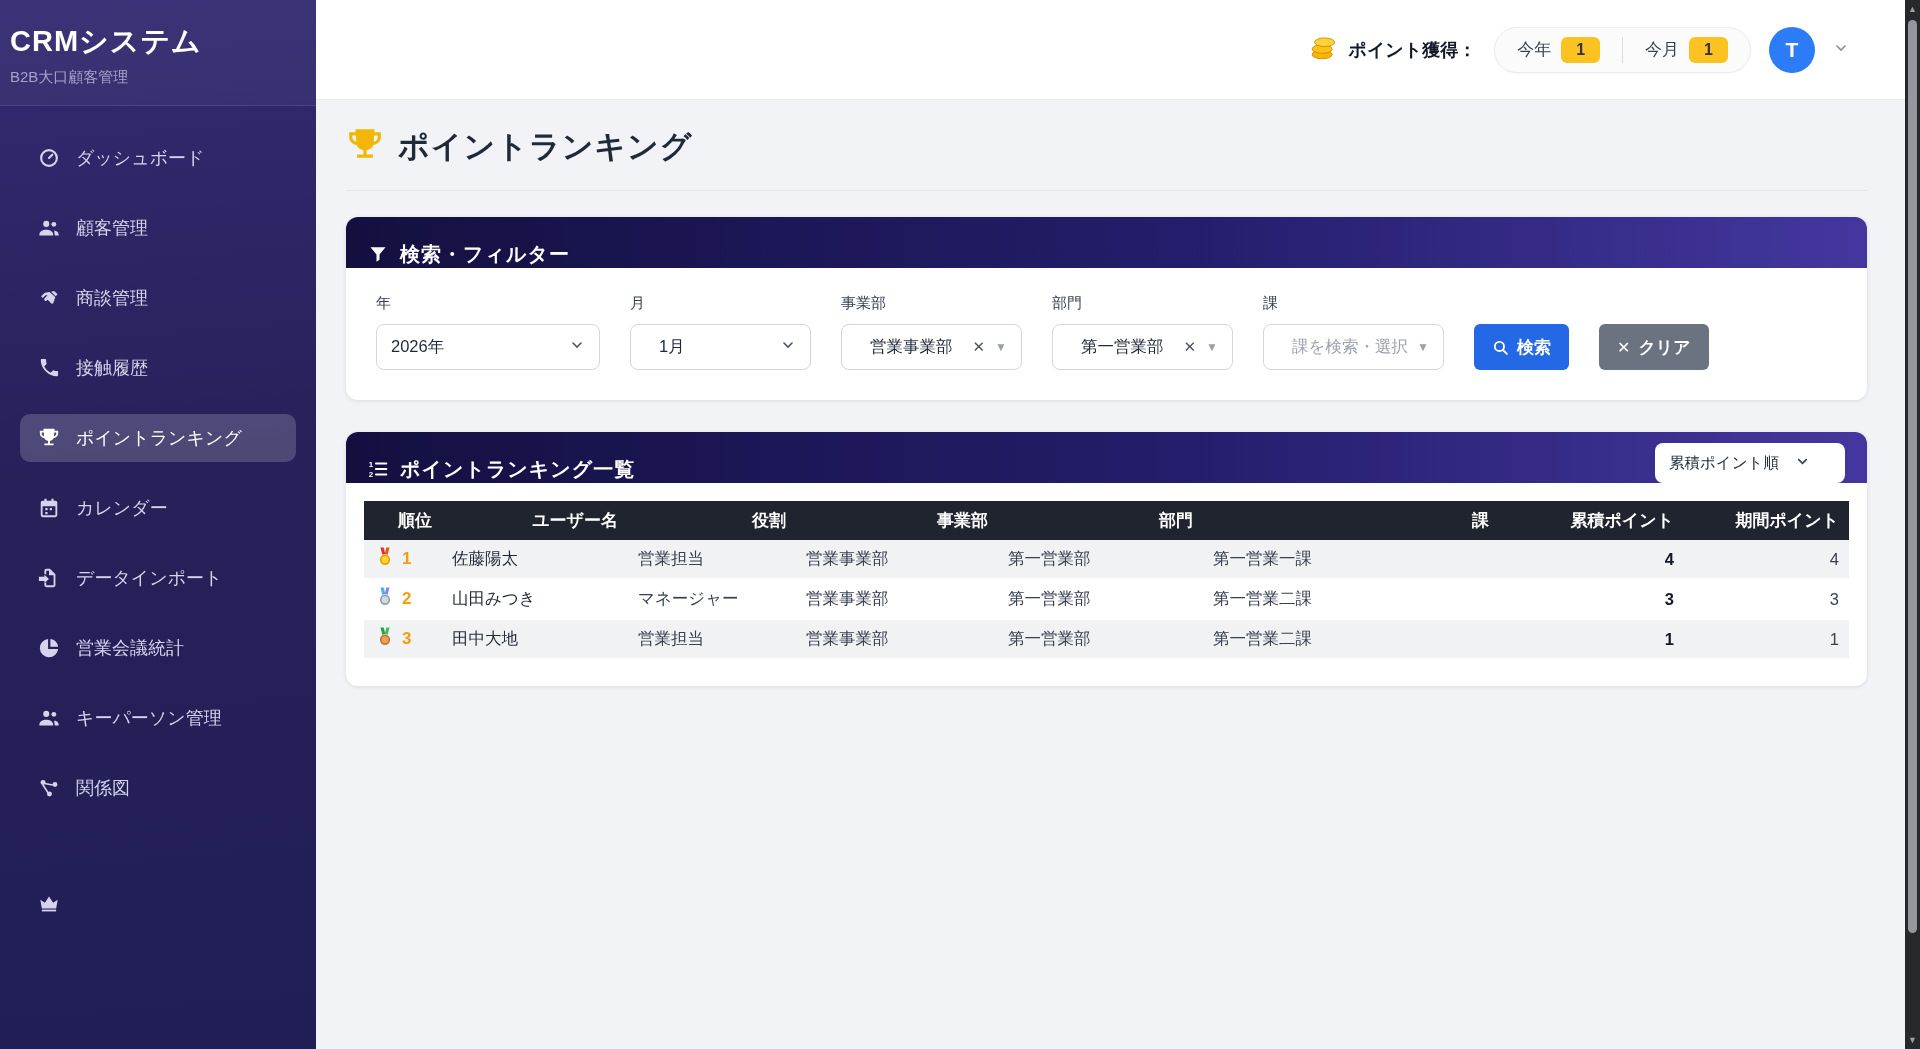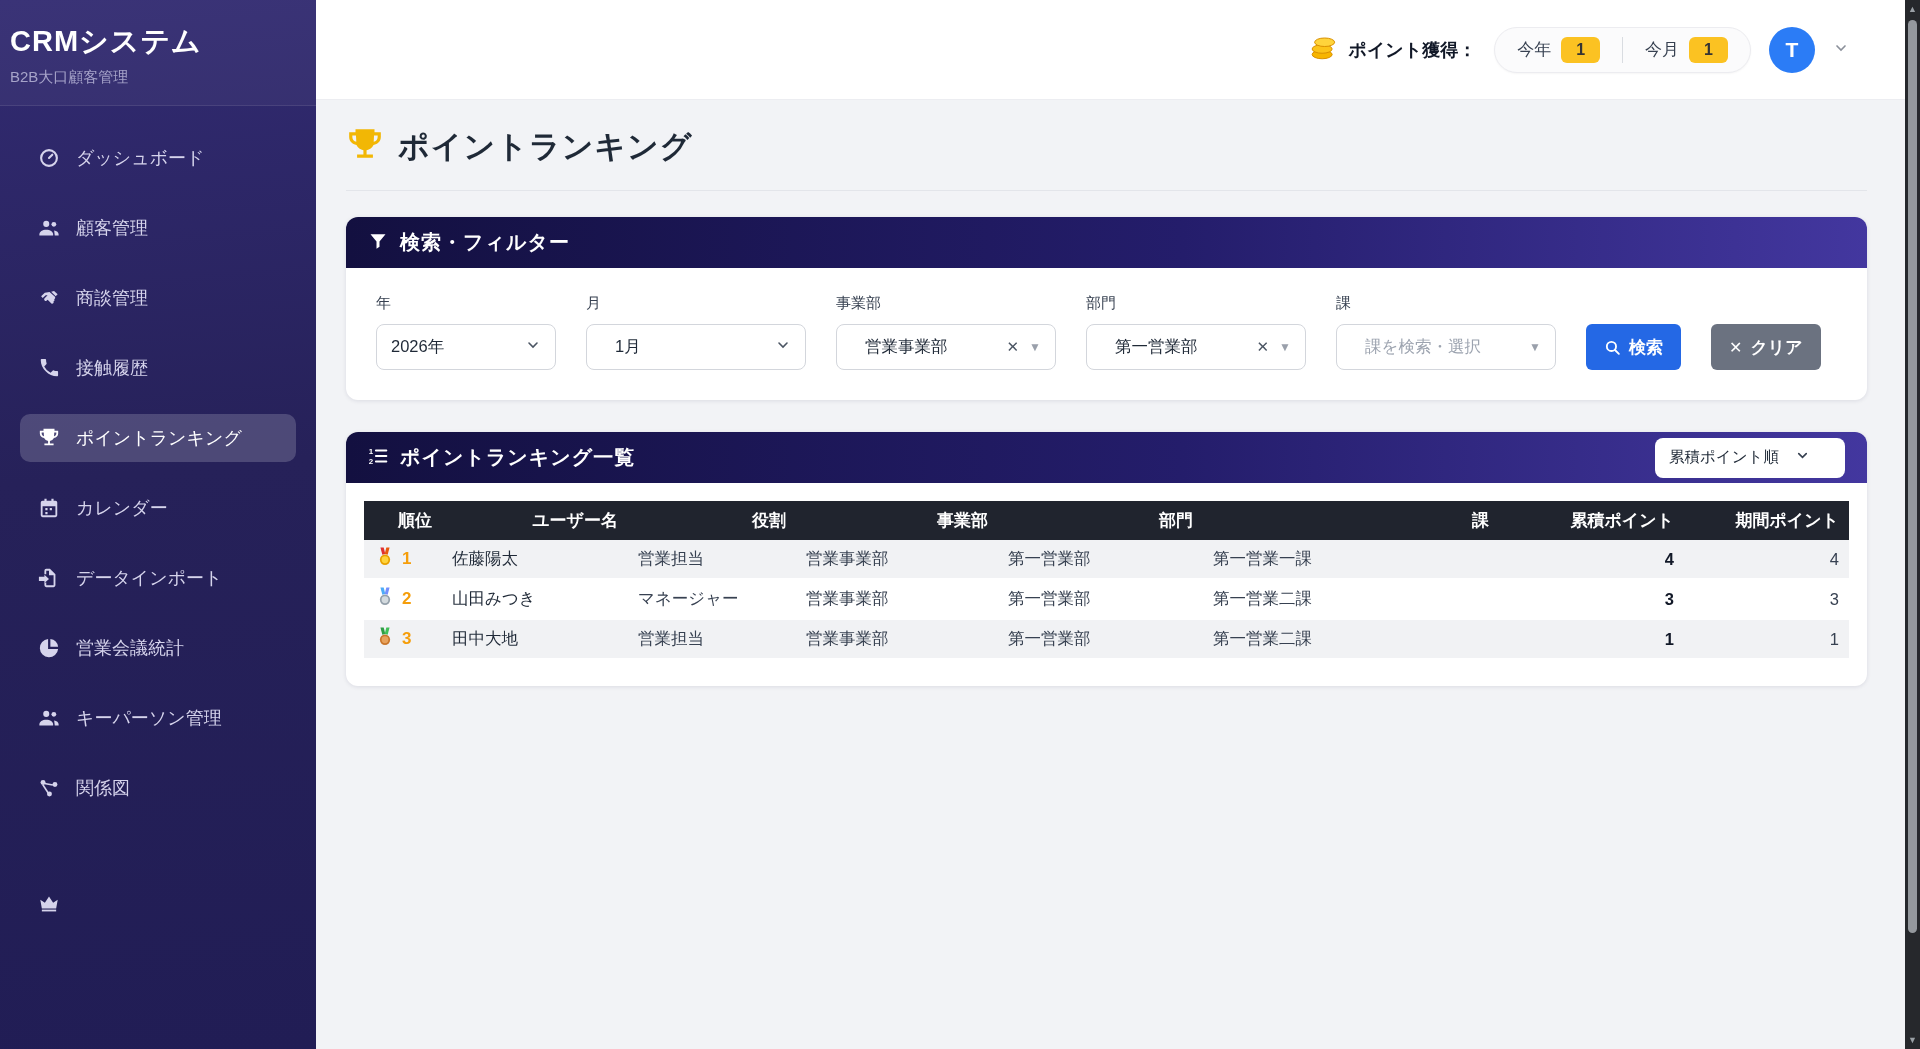--- a/index.html
+++ b/index.html
@@ -41,35 +41,35 @@
 
   .content { flex:1; padding:26px 38px 0 30px; background:#f2f3f6; }
   .page-title-row { display:flex; align-items:center; gap:14px; padding-bottom:22px;
     border-bottom:1px solid #e3e5ea; }
   .pt-icon svg { width:38px; height:38px; }
   .page-title { font-size:31px; font-weight:bold; color:#1f2937; letter-spacing:1px; }
 
   .card { background:#ffffff; border-radius:12px; box-shadow:0 1px 4px rgba(20,20,60,0.10);
     overflow:hidden; }
   .filter-card { margin-top:26px; }
-  .panel-head { height:51px; display:flex; align-items:center; gap:12px; padding:0 22px;
+  .panel-head { height:51px; display:flex; align-items:flex-end; gap:12px; padding:0 22px;
     background:linear-gradient(90deg,#131040 0%,#241d6b 55%,#43379f 100%); color:#fff; }
   .panel-title { font-size:20px; font-weight:bold; letter-spacing:1px; }
   .panel-head .ph-icon svg { width:20px; height:20px; }
   .rank-head { justify-content:flex-start; }
   .rank-head .spacer { flex:1; }
 
   .filter-body { display:flex; align-items:flex-end; gap:30px; padding:26px 30px 30px; }
   .f-field { display:flex; flex-direction:column; }
   .f-label { font-size:15px; color:#374151; margin-bottom:11px; }
   .f-box { height:46px; border:1.5px solid #d3d6dc; border-radius:8px; background:#fff;
     display:flex; align-items:center; padding:0 14px; font-size:16.5px; color:#1f2937; cursor:pointer; }
   .f-box .grow { flex:1; }
   .f-box .chev svg { width:16px; height:16px; }
-  .w200{width:180px;} .w215{width:220px;padding-left:28px;}
+  .w200{width:224px;} .w215{width:181px;padding-left:28px;}
   .tag-x { color:#4b5563; font-size:15px; margin-right:10px; cursor:pointer; }
   .tri { color:#9aa0ab; font-size:12px; cursor:pointer; }
   .placeholder { color:#9ca3af; }
   .btn { height:46px; border:none; border-radius:6px; color:#fff; font-size:17px; font-weight:bold;
     display:flex; align-items:center; gap:8px; padding:0 18px; cursor:pointer;
     font-family:"Liberation Sans","DejaVu Sans",sans-serif; }
   .btn-search { background:#2468e5; }
   .btn-clear { background:#6b7280; }
   .btn svg { width:17px; height:17px; }
   .btn .x { font-size:16px; font-weight:bold; }

